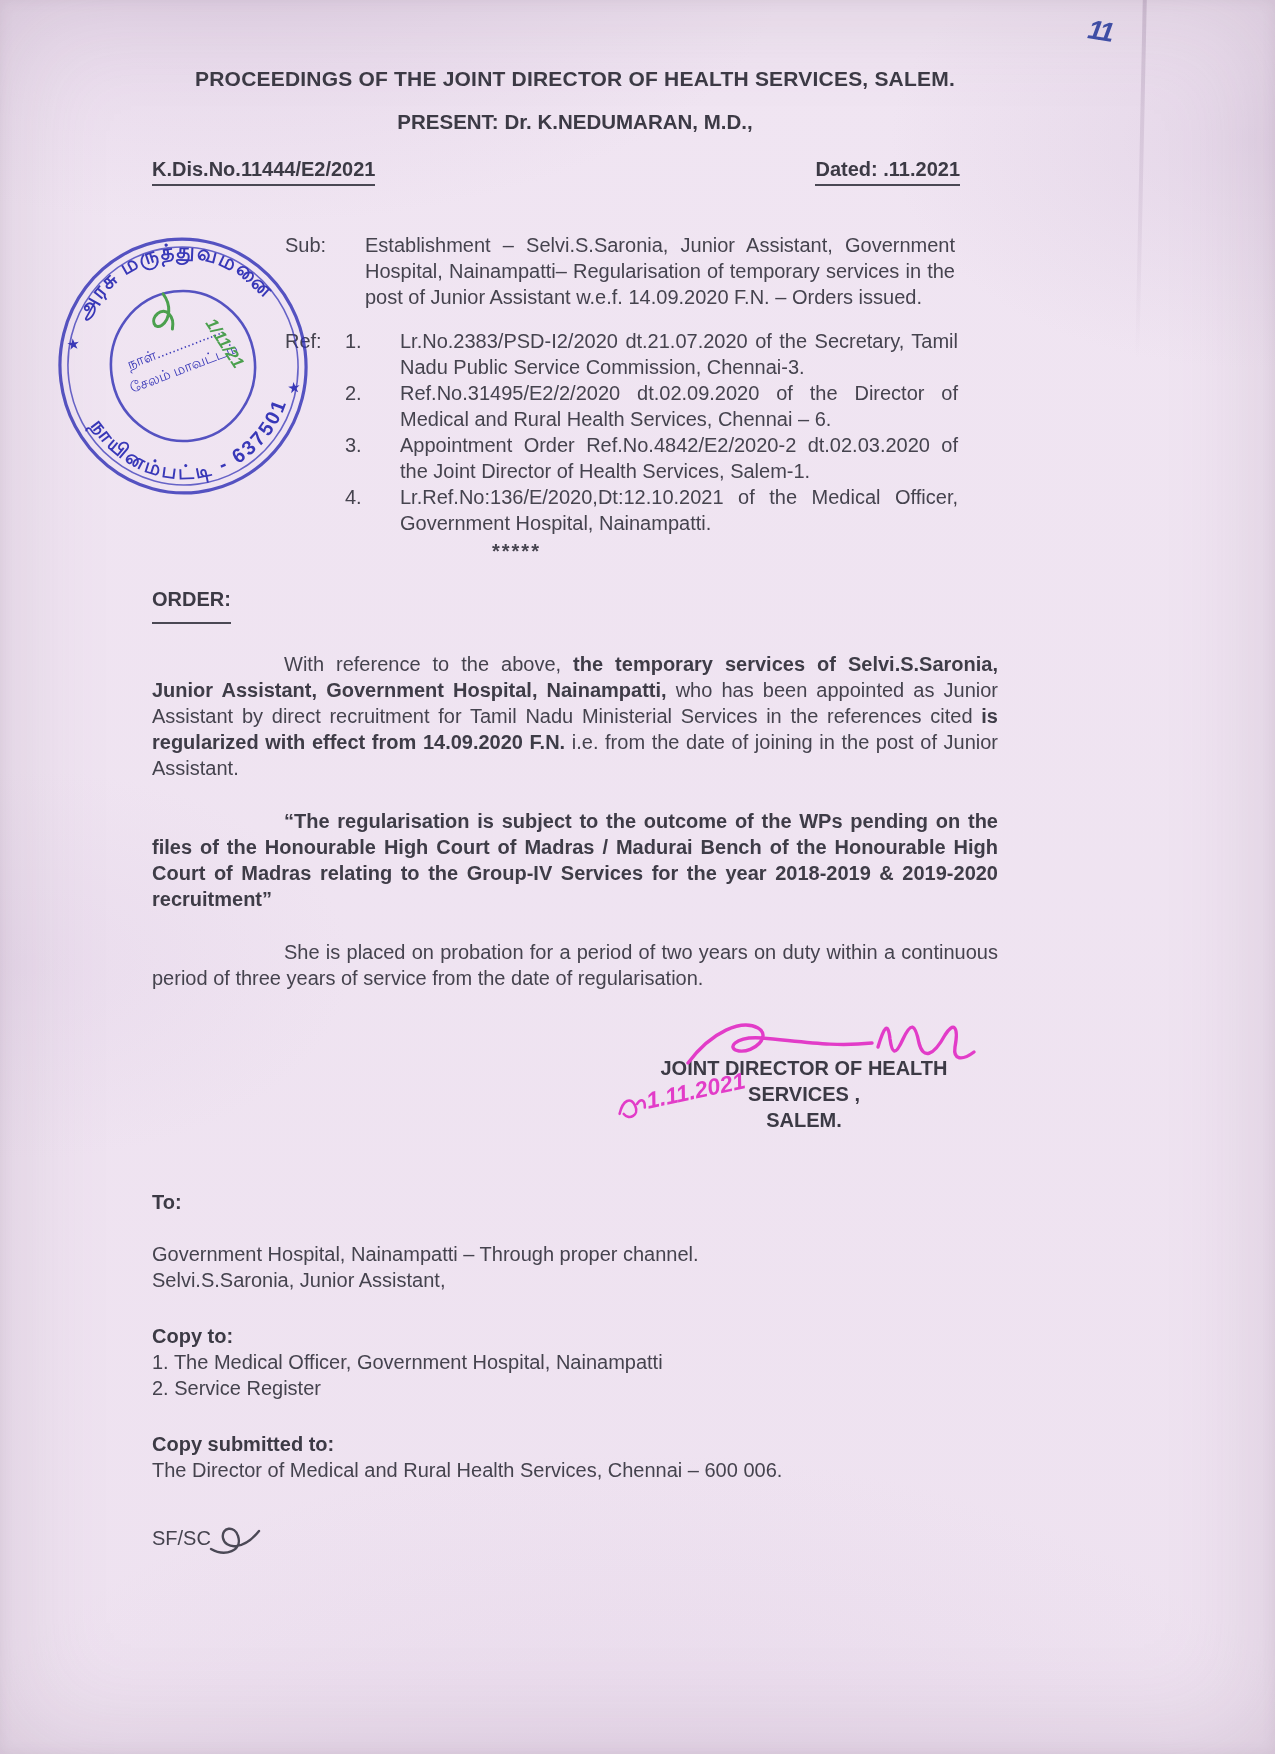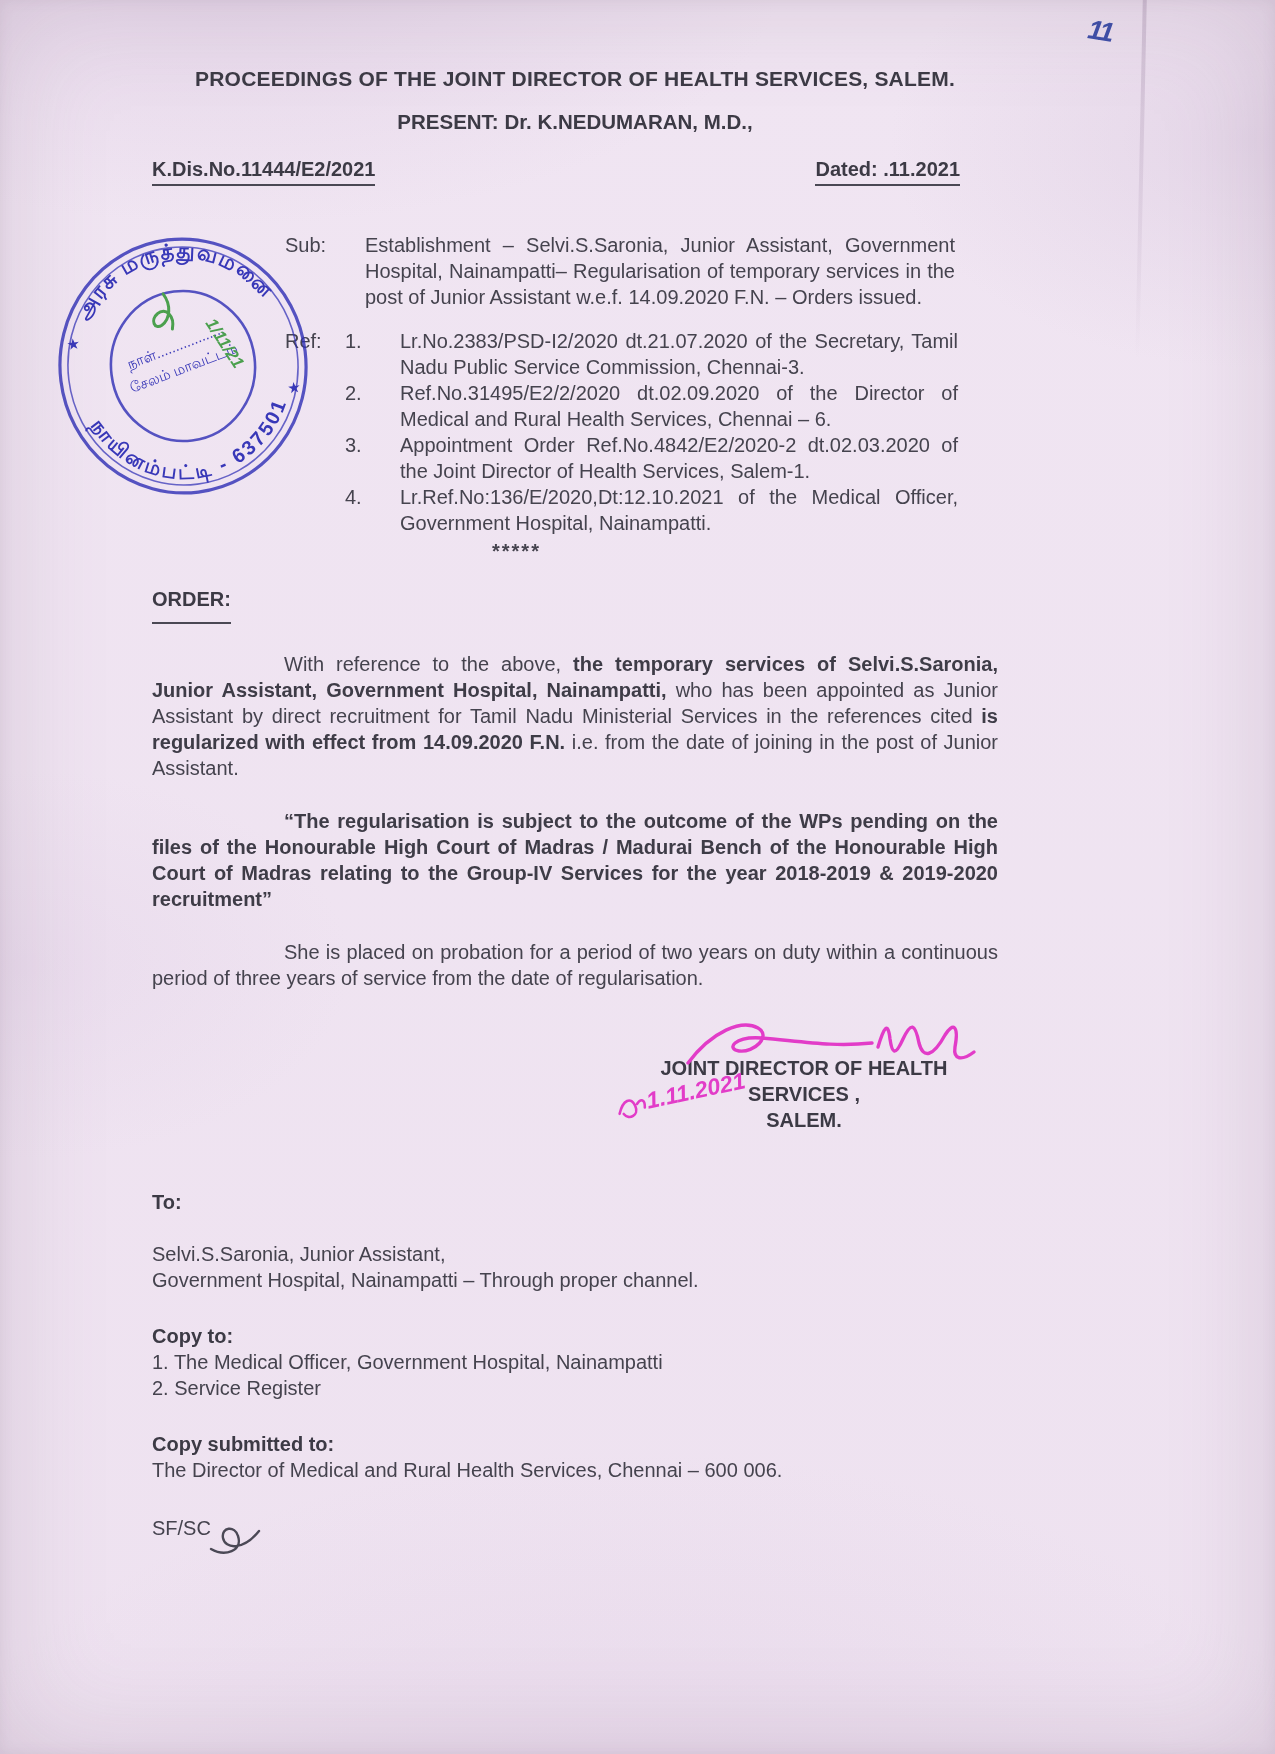--- a/index.html
+++ b/index.html
@@ -79,21 +79,21 @@
   .sig-scrawl { position:absolute; left:68px; top:-44px; }
   .sig-date-wrap {
     position:absolute; left:2px; top:26px;
     color:#e23cc8; font-size:23px; font-style:italic; font-weight:bold;
     transform: rotate(-12deg); white-space:nowrap;
   }
   .to-block { margin-top:56px; }
   .label-bold { font-weight:bold; color:#3c3a45; }
   .to-lines { margin-top:26px; }
   .copy-block { margin-top:30px; }
-  .closing-row { margin-top:32px; display:flex; align-items:flex-start; }
+  .closing-row { margin-top:32px; display:flex; align-items:center; }
   .closing-swash { margin-left:-6px; margin-top:4px; }
   .stamp-wrap {
     position:absolute; left:52px; top:230px; width:262px; height:272px;
     transform: rotate(-7deg);
     opacity:0.93;
     z-index:5;
   }
 </style>
 </head>
 <body>
@@ -192,22 +192,22 @@
       <div class="sig-date-wrap">
         <svg width="34" height="26" viewBox="0 0 34 26" style="vertical-align:middle">
           <path d="M5,18 c6,-13 15,-15 17,-4 c2,9 -9,13 -13,5 M24,12 c5,-5 9,-3 7,5" fill="none" stroke="#e23cc8" stroke-width="2.6" stroke-linecap="round"></path>
         </svg><span>1.11.2021</span>
       </div>
     </div>
 
     <div class="to-block">
       <div class="label-bold">To:</div>
       <div class="to-lines">
+        <div>Government Hospital,  Nainampatti – Through proper channel.</div>
         <div>Selvi.S.Saronia, Junior Assistant,</div>
-        <div>Government Hospital,  Nainampatti – Through proper channel.</div>
       </div>
     </div>
 
     <div class="copy-block">
       <div class="label-bold">Copy to:</div>
       <div>1. The Medical Officer, Government Hospital, Nainampatti</div>
       <div>2. Service Register</div>
     </div>
 
     <div class="copy-block">

